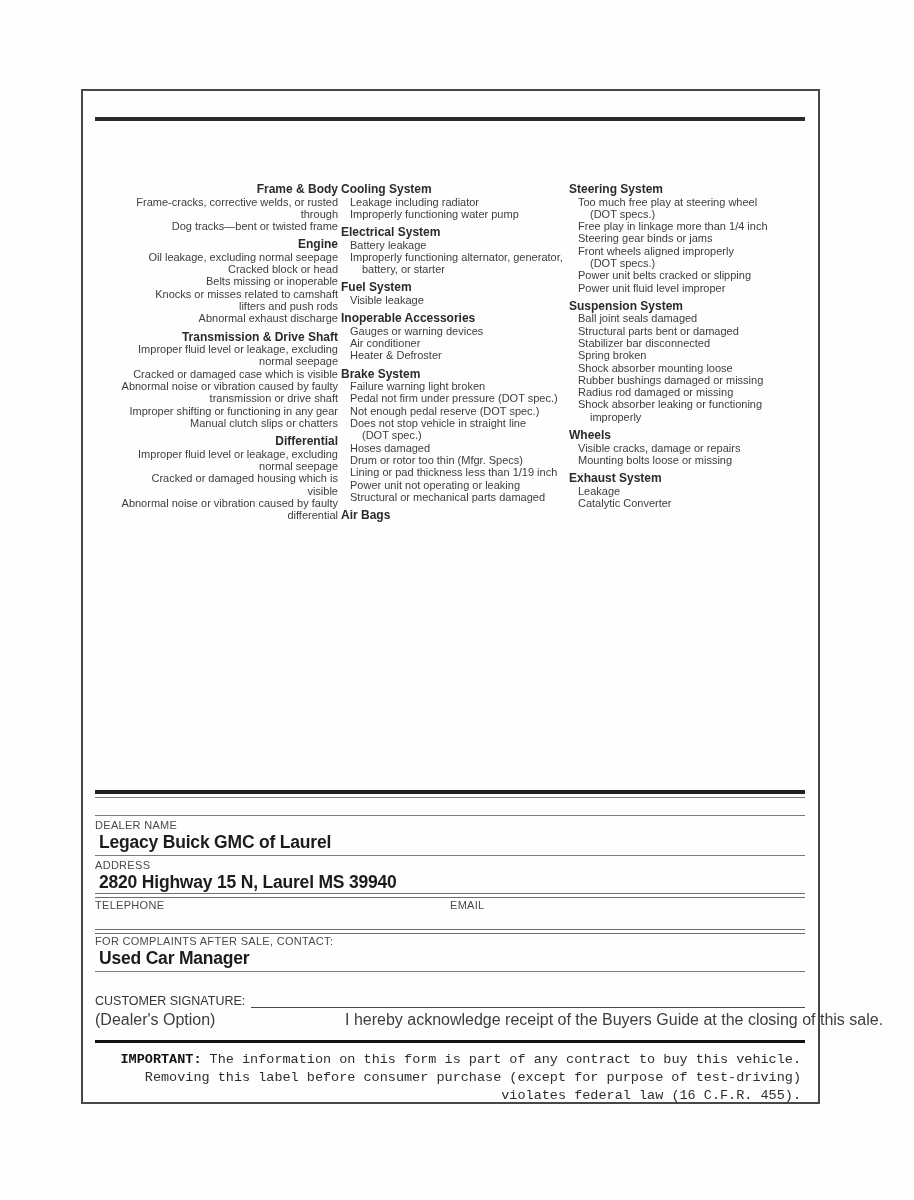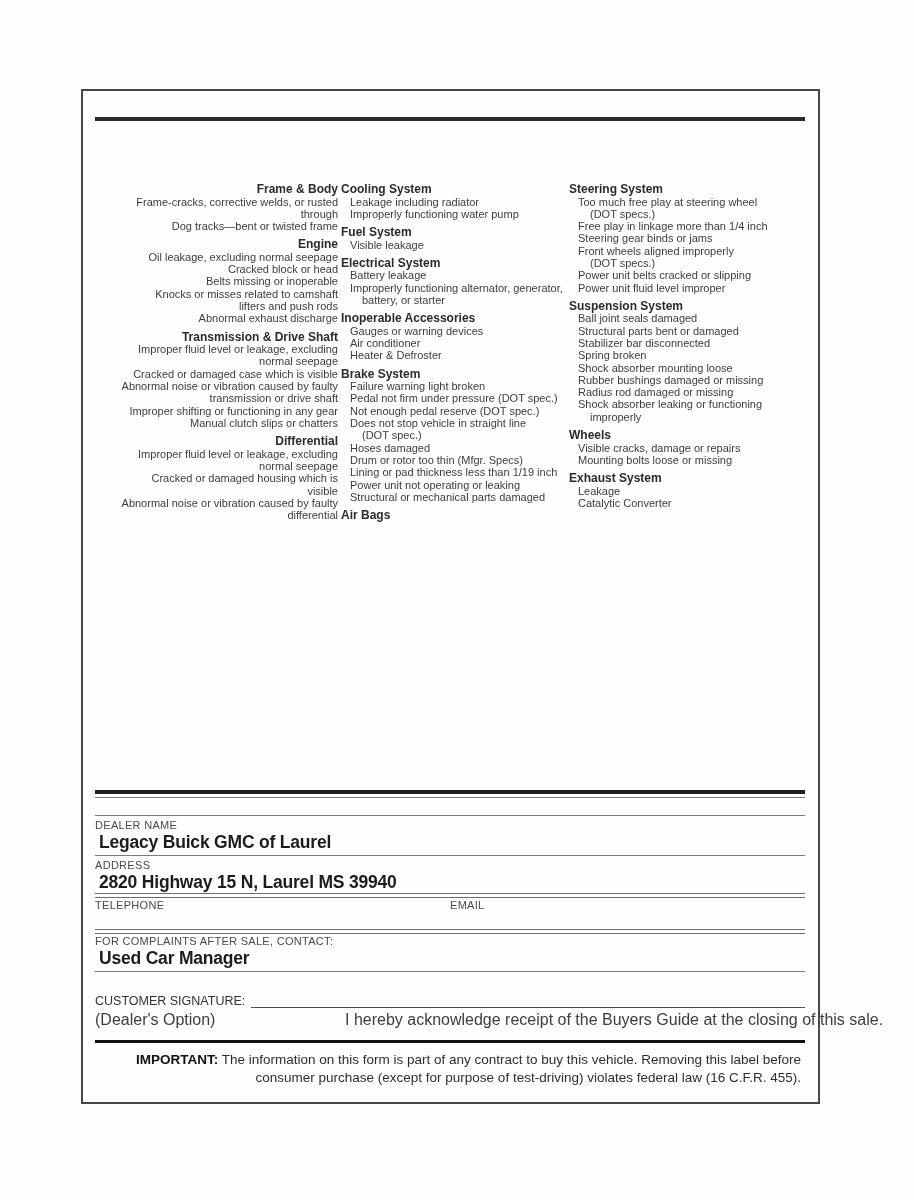--- a/index.html
+++ b/index.html
@@ -56,21 +56,21 @@
   }
   .fvalue{
     font-size:17.5px;font-weight:bold;color:#1c1c1c;
     letter-spacing:-0.2px;white-space:nowrap;padding-left:4px;
   }
   .sigrow{display:flex;align-items:flex-end;width:710px;}
   .siglabel{font-size:12.5px;color:#333;white-space:nowrap;}
   .sigline{flex:1;border-bottom:1.5px solid #4a4a4a;height:14px;margin-left:6px;}
   .smalltext{font-size:16px;color:#3d3d3d;white-space:nowrap;}
   .important{
-    font-size:13.5px;color:#2e2e2e;line-height:18px;width:706px;
+    font-size:13.5px;color:#2e2e2e;line-height:18px;width:706px;font-family:Liberation Mono, monospace;
   }
   .important b{color:#111;}
 </style>
 </head>
 <body>
 
 <div class="page">
 
   <div class="top-rule"></div>
 
@@ -112,28 +112,28 @@
           <div class="dline-item cont">differential</div>
         </div>
       </div>
     <div class="col col2">
         <div class="sect">
           <div class="sect-title">Cooling System</div>
           <div class="dline-item">Leakage including radiator</div>
           <div class="dline-item">Improperly functioning water pump</div>
         </div>
         <div class="sect">
-          <div class="sect-title">Fuel System</div>
-          <div class="dline-item">Visible leakage</div>
-        </div>
-        <div class="sect">
           <div class="sect-title">Electrical System</div>
           <div class="dline-item">Battery leakage</div>
           <div class="dline-item">Improperly functioning alternator, generator,</div>
           <div class="dline-item cont">battery, or starter</div>
+        </div>
+        <div class="sect">
+          <div class="sect-title">Fuel System</div>
+          <div class="dline-item">Visible leakage</div>
         </div>
         <div class="sect">
           <div class="sect-title">Inoperable Accessories</div>
           <div class="dline-item">Gauges or warning devices</div>
           <div class="dline-item">Air conditioner</div>
           <div class="dline-item">Heater &amp; Defroster</div>
         </div>
         <div class="sect">
           <div class="sect-title">Brake System</div>
           <div class="dline-item">Failure warning light broken</div>

